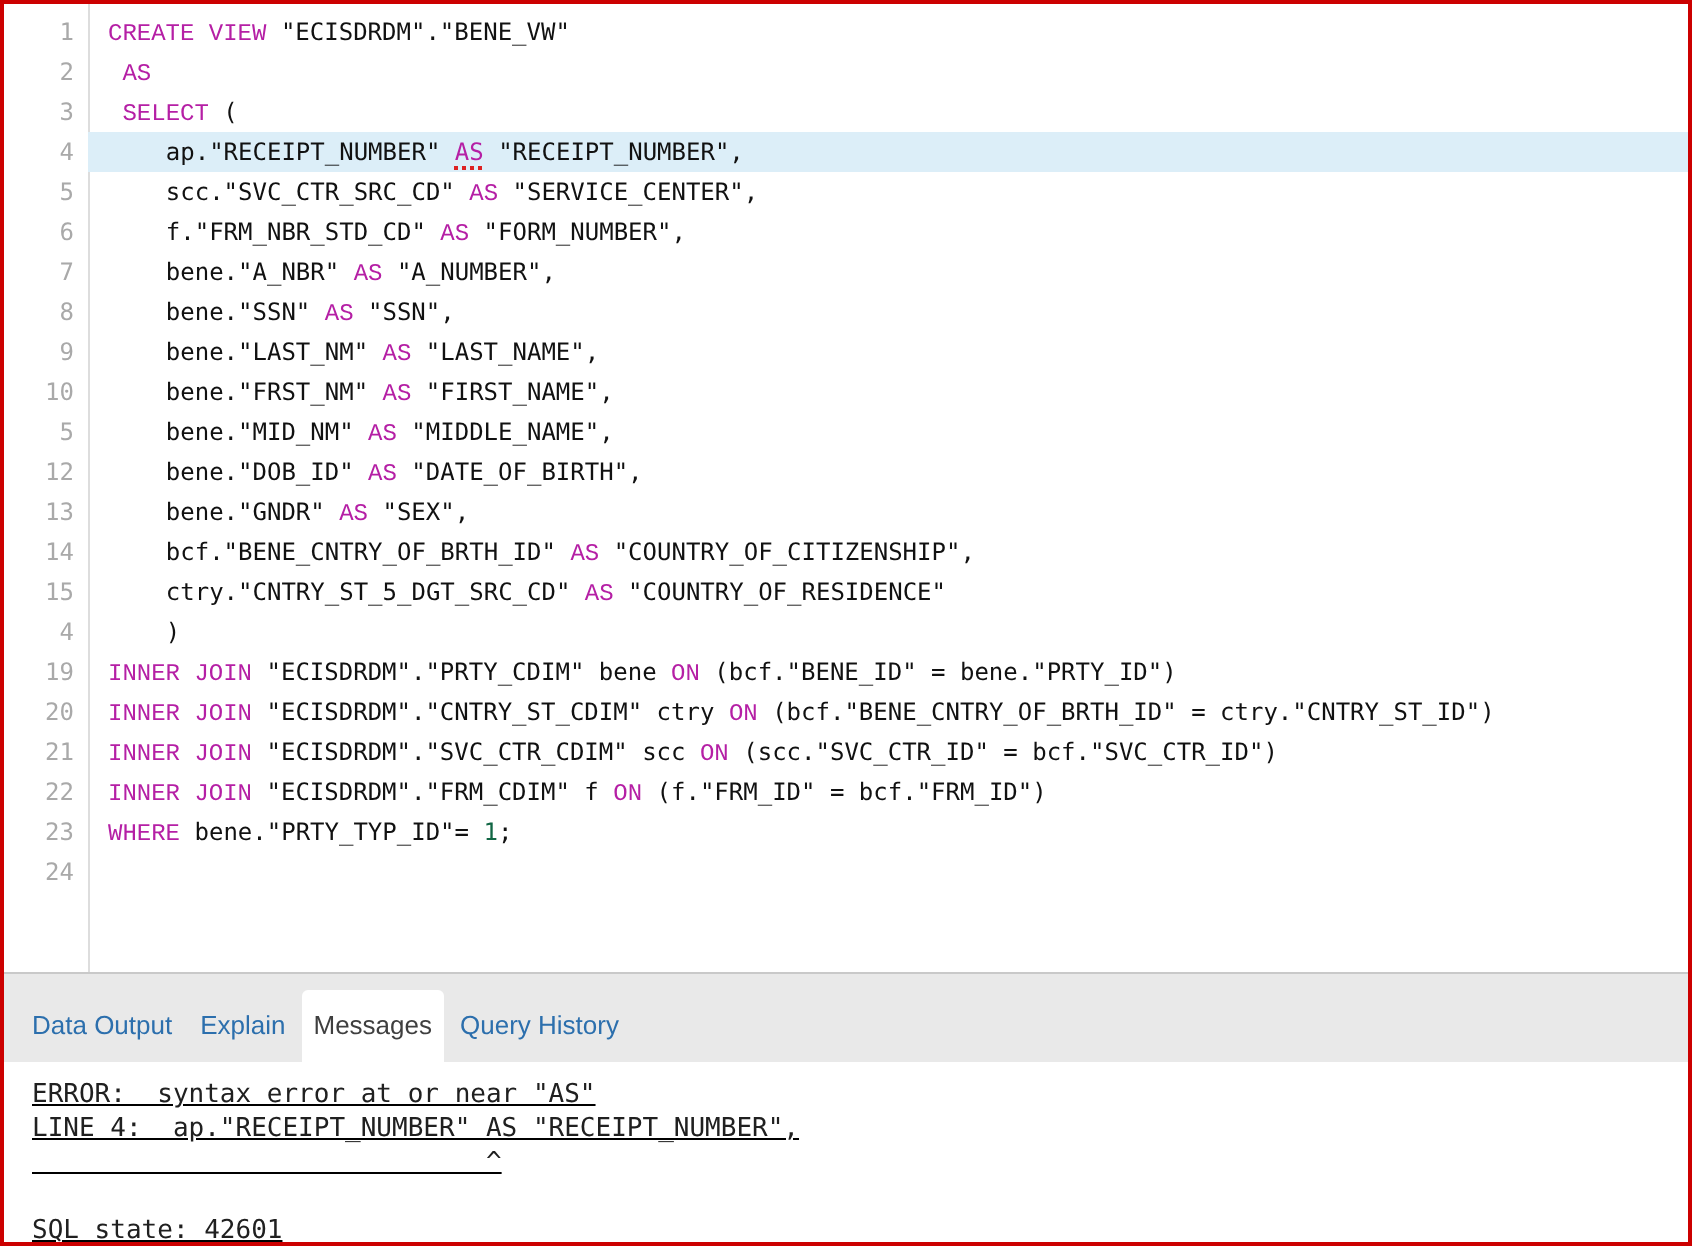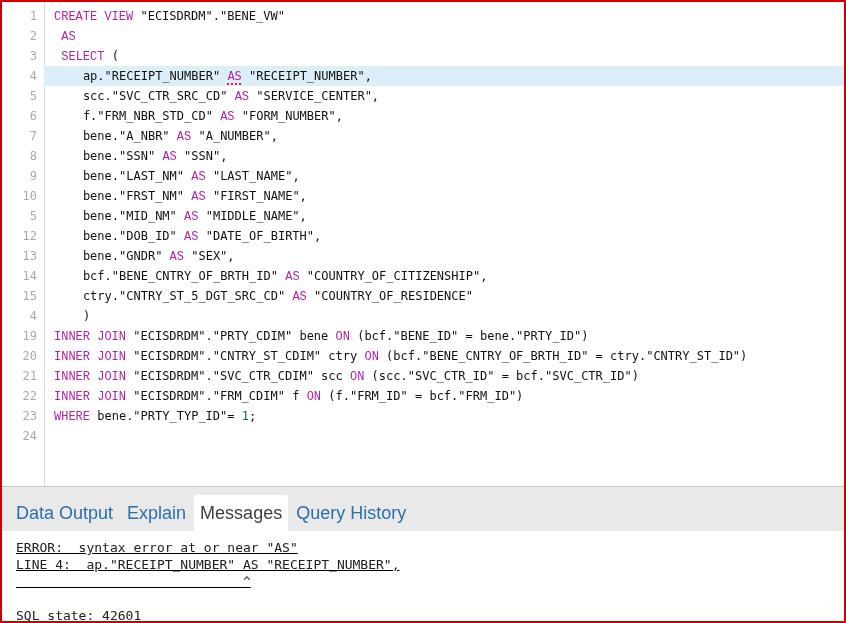--- a/index.html
+++ b/index.html
@@ -29,21 +29,21 @@
   .tok-kwerr{color:var(--kw);
       text-decoration-line:underline;text-decoration-style:dotted;
       text-decoration-color:var(--err-underline);text-decoration-thickness:2px;
       text-underline-offset:3px;}
 
   
   .splitter{height:1px;background:var(--divider);flex:none;}
   .panel{flex:1;display:flex;flex-direction:column;background:#fff;min-height:0;}
   .tabbar{height:44px;flex:none;background:var(--tabbar-bg);display:flex;
           align-items:flex-end;padding-left:8px;}
-  .tab{height:36px;line-height:36px;padding:0 6px;margin-right:2px;font-size:18px;
+  .tab{height:36px;line-height:36px;padding:0 6px;margin-right:2px;font-size:13px;
        color:var(--tab-blue);cursor:pointer;white-space:nowrap;}
   .tab.active{background:#fff;color:var(--tab-active-txt);border-radius:3px 3px 0 0;text-align:center;}
   .messages{flex:1;background:#fff;overflow:hidden;text-decoration:underline;}
   .messages pre{margin:0;padding:8px 0 0 14px;font-family:"DejaVu Sans Mono",monospace;
        font-size:13px;line-height:17px;color:var(--msg-txt);white-space:pre;}
 </style>
 </head>
 <body>
 
 <div class="frame">

